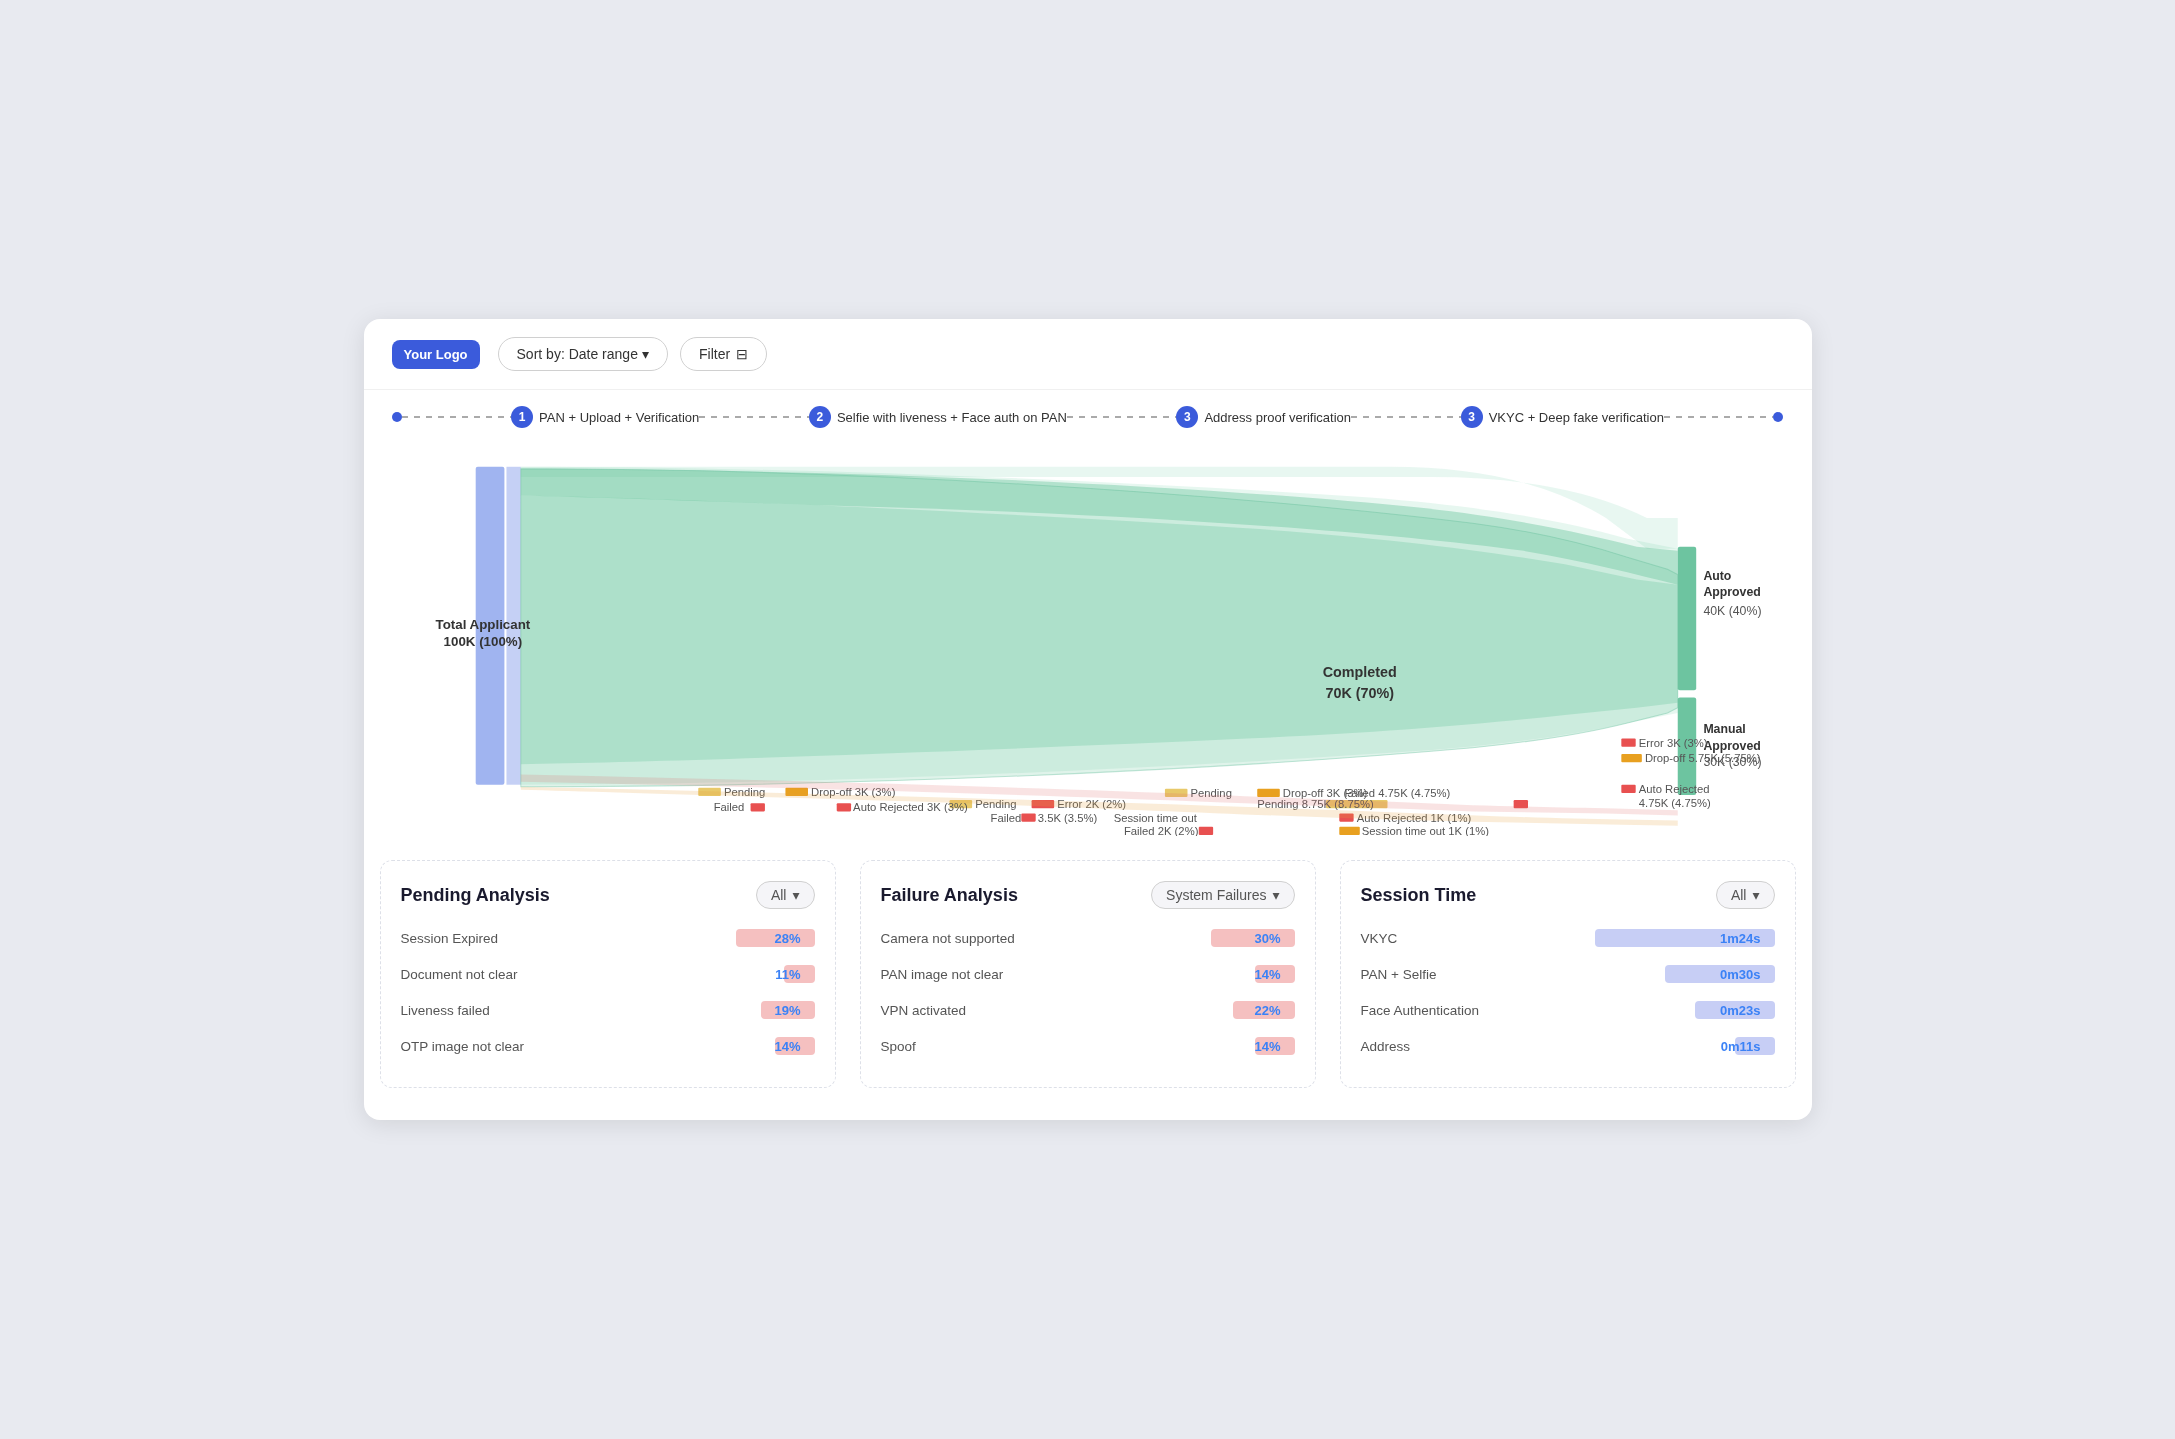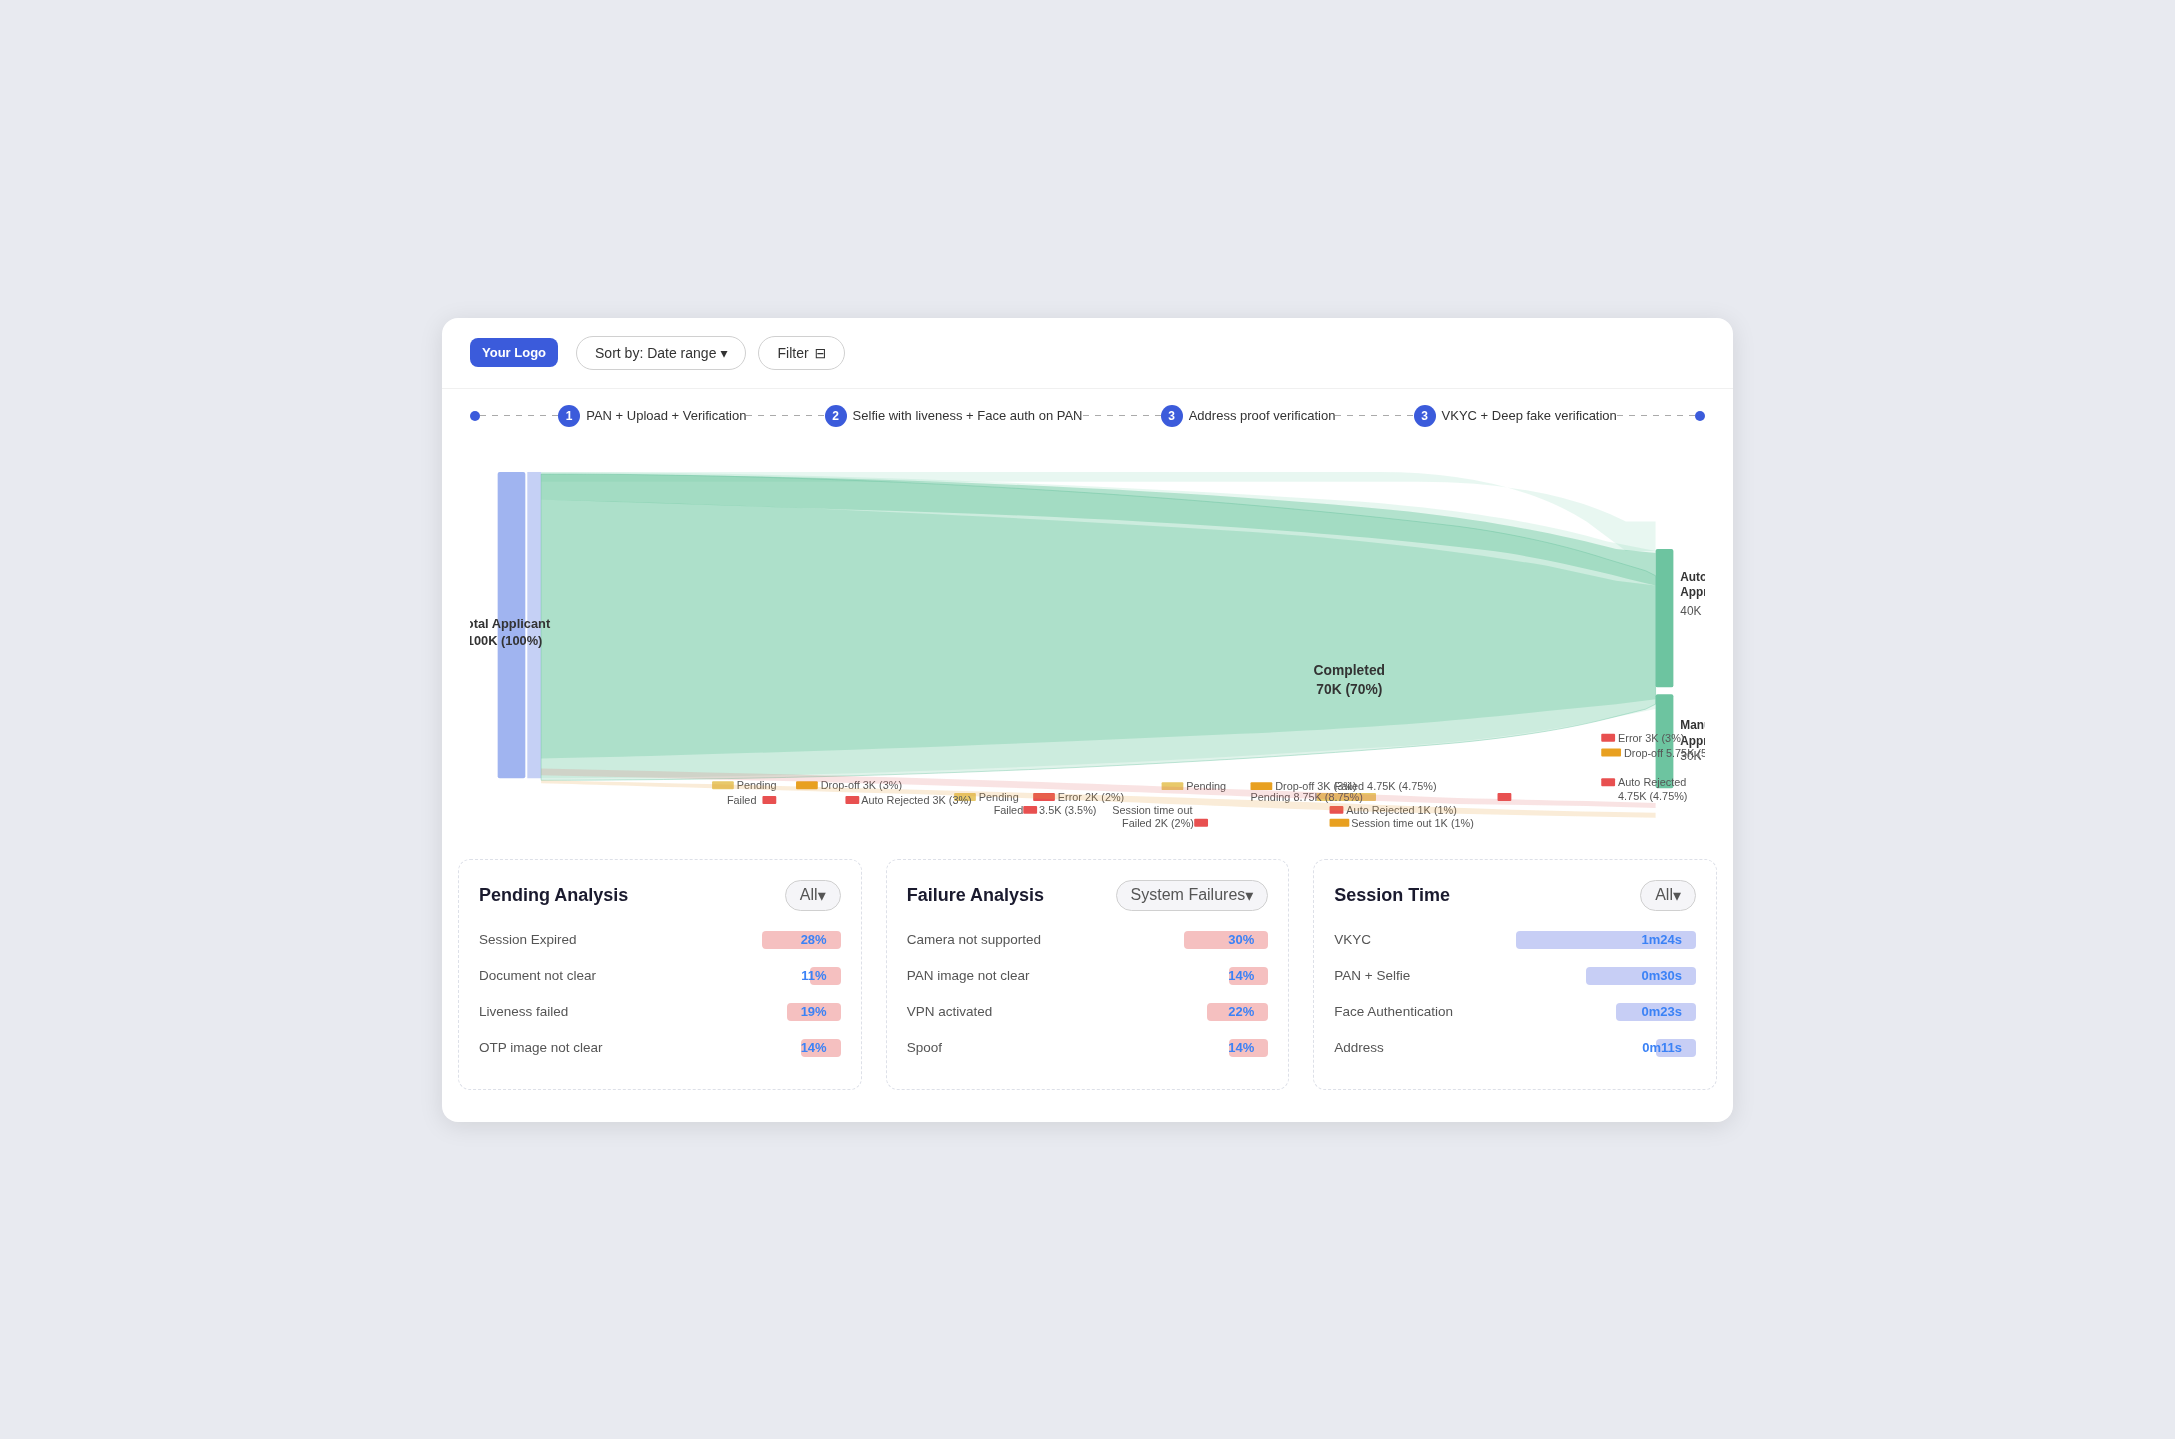--- a/index.html
+++ b/index.html
@@ -8,21 +8,21 @@
       background: #e8eaf0;
       display: flex;
       justify-content: center;
       align-items: center;
       min-height: 100vh;
       padding: 20px;
     }
     .card {
       background: #fff;
       border-radius: 16px;
-      width: 1291px;
+      width: 1448px;
       max-width: 100%;
       box-shadow: 0 4px 24px rgba(0,0,0,0.10);
       overflow: hidden;
       padding-bottom: 32px;
     }
     
     .header {
       display: flex;
       align-items: center;
       padding: 18px 28px;
@@ -146,24 +146,25 @@
       margin-bottom: 18px;
     }
     .panel-title {
       font-size: 18px;
       font-weight: 700;
       color: #1a1a2e;
     }
     .panel-filter {
       display: flex;
       align-items: center;
+      gap: 6px;
       border: 1.5px solid #d0d0d0;
       border-radius: 20px;
       padding: 5px 14px;
-      font-size: 16px;
+      font-size: 14px;
       color: #555;
       background: #f5f5f8;
       cursor: pointer;
     }
     .panel-row {
       display: flex;
       align-items: center;
       margin-bottom: 14px;
     }
     .panel-row-label {

